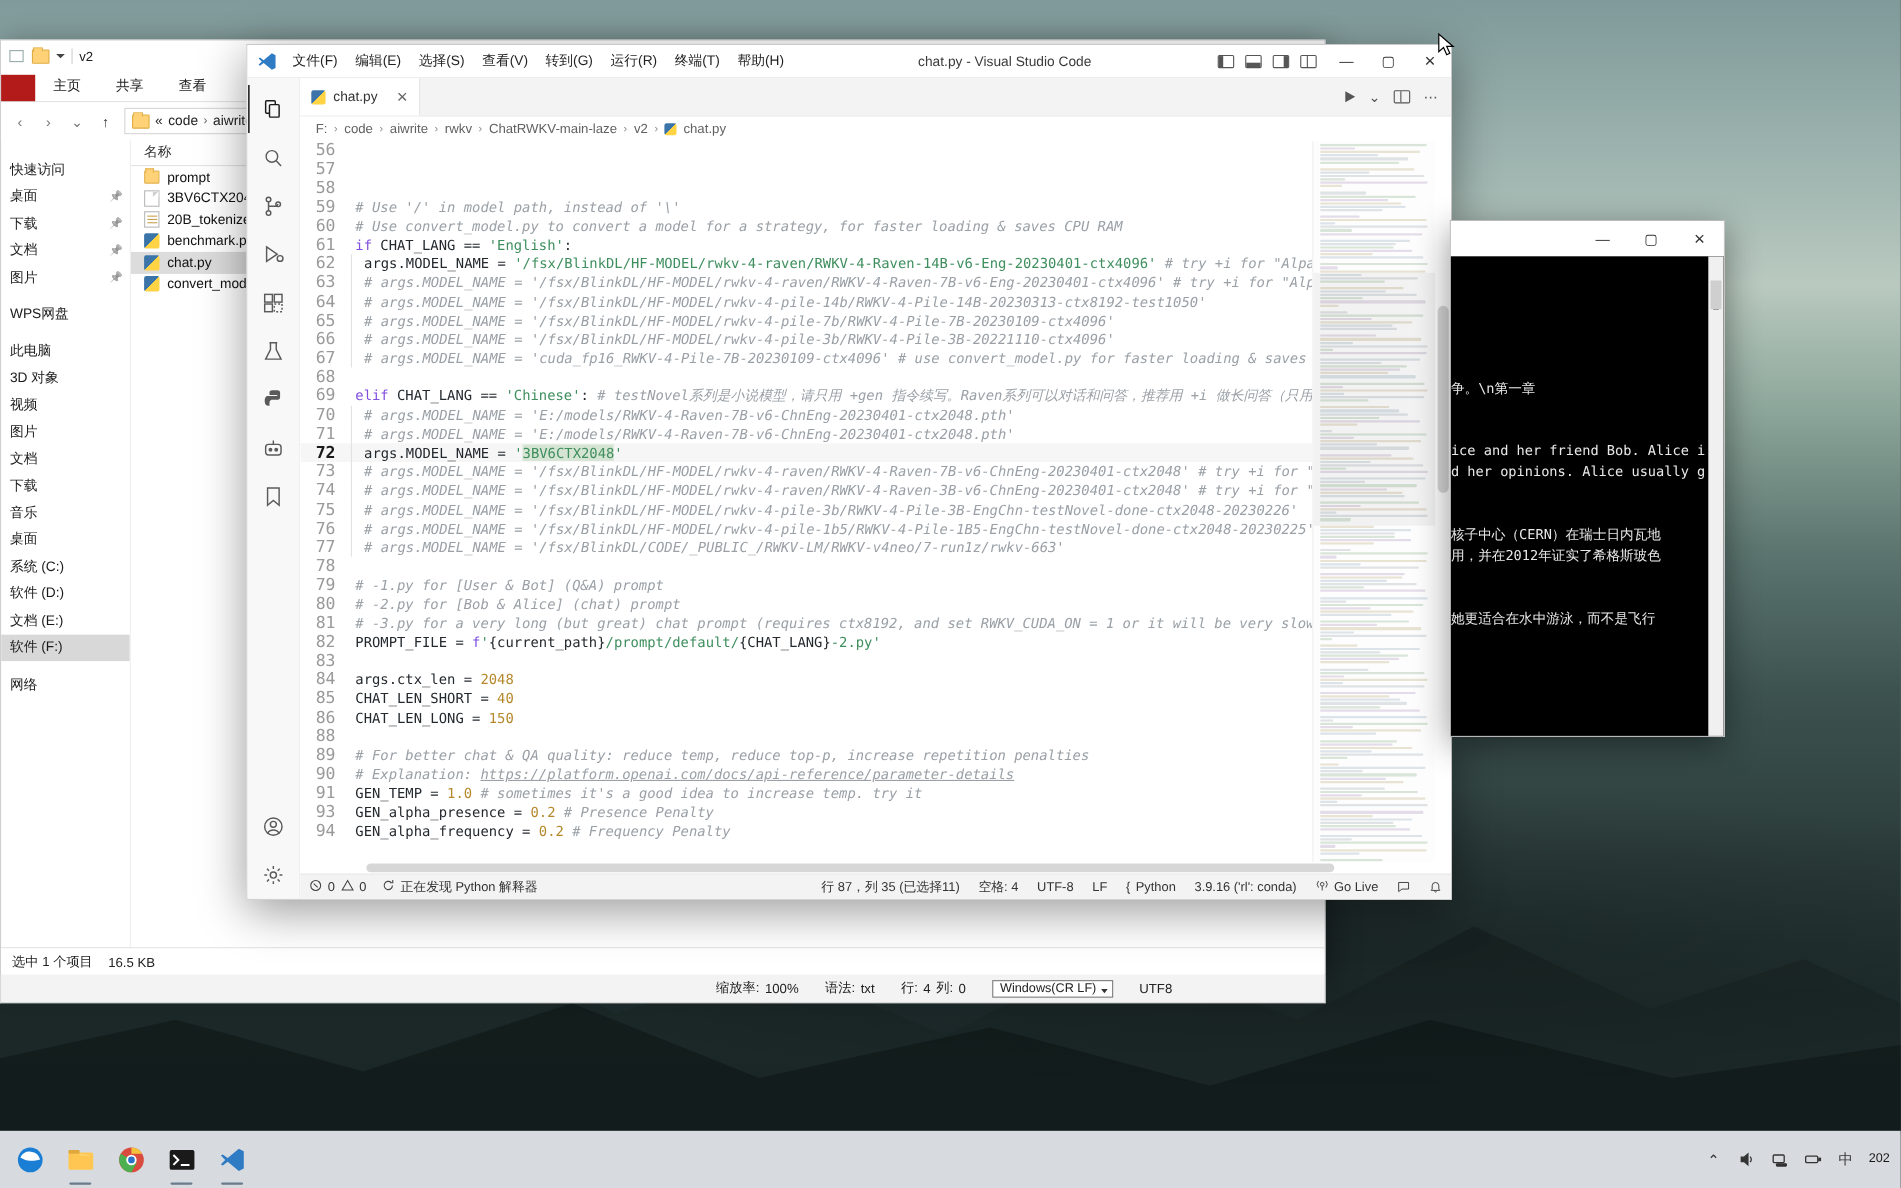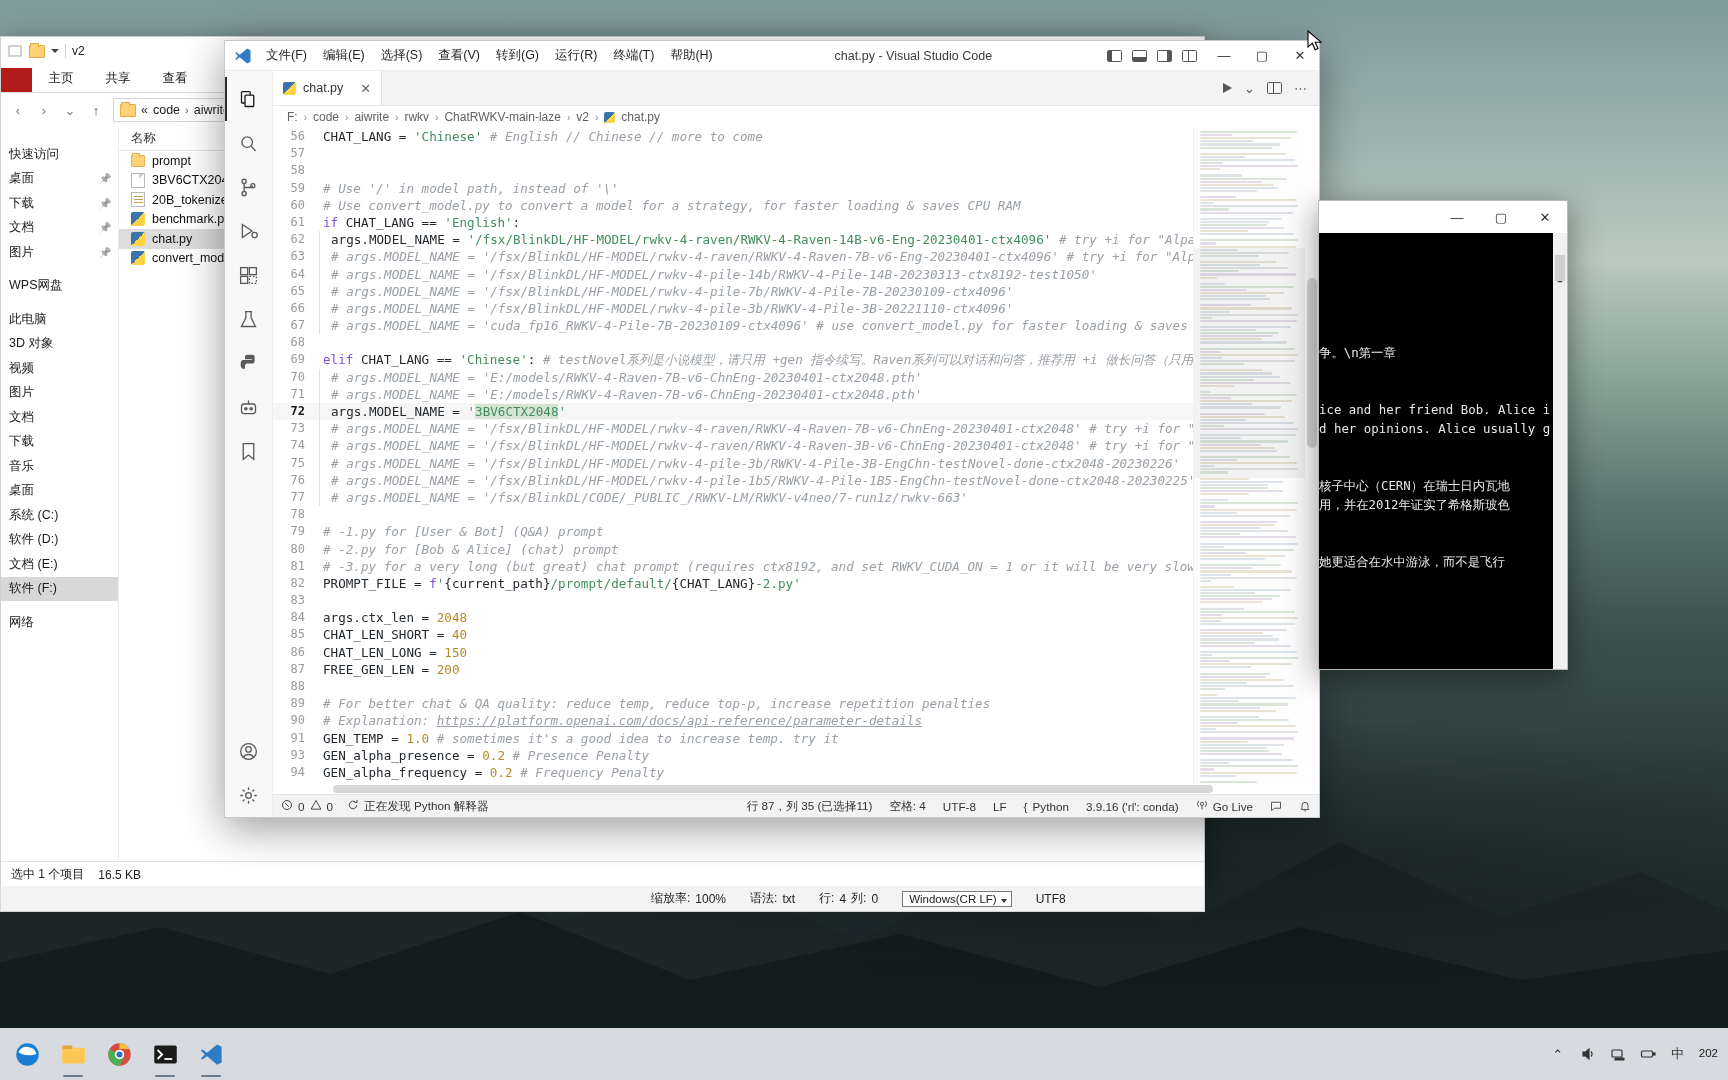--- a/index.html
+++ b/index.html
@@ -126,21 +126,21 @@
   #vs-tabactions{margin-left:auto;display:flex;align-items:center;gap:12px;padding-right:12px;color:#555;font-size:13px;}
   .play{width:0;height:0;border-left:9px solid #555;border-top:5.5px solid transparent;border-bottom:5.5px solid transparent;}
 
   #vs-breadcrumb{height:22px;display:flex;align-items:center;gap:6px;padding-left:14px;font-size:12px;color:#616161;background:#fff;}
   .bc-sep{color:#8a8a8a;font-size:10px;}
   .bc-py{width:11px;height:11px;border-radius:2px;background:linear-gradient(135deg,#3b74a8 50%,#ffd343 50%);display:inline-block;}
 
   #vs-editorwrap{flex:1;display:flex;min-height:0;position:relative;overflow:hidden;background:#fff;}
   #code{flex:1;overflow:hidden;position:relative;font-family:"DejaVu Sans Mono","Liberation Mono",monospace;font-size:12.6px;line-height:17.2px;}
   .cl{display:flex;white-space:pre;height:17.2px;}
-  .ln{width:46px;flex:0 0 46px;text-align:right;padding-right:14px;color:#9a9a9a;font-size:12px;}
+  .ln{width:46px;flex:0 0 46px;text-align:right;padding-right:14px;color:#9a9a9a;font-size:15px;}
   .ln.cur{color:#1a1a1a;font-weight:bold;}
   .code-txt{position:relative;padding-left:4px;}
   .guide{border-left:1px solid #e2e2e2;margin-left:0;padding-left:11px;}
   .cmt{color:#9aa0a6;font-style:italic;}
   .kw{color:#8250df;}
   .str{color:#3f8f5e;}
   .num{color:#b5882c;}
   .plain{color:#24292e;}
   .link{text-decoration:underline;}
   .sel-hl{background:#d6e4d3;}
@@ -495,21 +495,21 @@
           <span>ChatRWKV-main-laze</span>
           <span class="bc-sep">›</span>
           <span>v2</span>
           <span class="bc-sep">›</span>
           <span class="bc-py"></span>
           <span>chat.py</span>
         </div>
 
       <div id="vs-editorwrap">
         <div id="code">
-            <div class="cl"><span class="ln">56</span><span class="code-txt"><span class="plain">CHAT_LANG = </span><span class="str">'Chinese'</span><span class="cmt"> # English // Chinese // more to come</span></span></div>
+            <div class="cl"><span class="ln">56</span></div>
             <div class="cl"><span class="ln">57</span><span class="code-txt"></span></div>
             <div class="cl"><span class="ln">58</span></div>
             <div class="cl"><span class="ln">59</span><span class="code-txt"><span class="cmt"># Use '/' in model path, instead of '\'</span></span></div>
             <div class="cl"><span class="ln">60</span><span class="code-txt"><span class="cmt"># Use convert_model.py to convert a model for a strategy, for faster loading &amp; saves CPU RAM</span></span></div>
             <div class="cl"><span class="ln">61</span><span class="code-txt"><span class="kw">if</span><span class="plain"> CHAT_LANG == </span><span class="str">'English'</span><span class="plain">:</span></span></div>
             <div class="cl"><span class="ln">62</span><span class="code-txt guide" style="padding-left: 11px;"><span class="plain">args.MODEL_NAME = </span><span class="str">'/fsx/BlinkDL/HF-MODEL/rwkv-4-raven/RWKV-4-Raven-14B-v6-Eng-20230401-ctx4096'</span><span class="cmt"> # try +i for "Alpaca instruct"</span></span></div>
             <div class="cl"><span class="ln">63</span><span class="code-txt guide" style="padding-left: 11px;"><span class="cmt"># args.MODEL_NAME = '/fsx/BlinkDL/HF-MODEL/rwkv-4-raven/RWKV-4-Raven-7B-v6-Eng-20230401-ctx4096' # try +i for "Alpaca instruct"</span></span></div>
             <div class="cl"><span class="ln">64</span><span class="code-txt guide" style="padding-left: 11px;"><span class="cmt"># args.MODEL_NAME = '/fsx/BlinkDL/HF-MODEL/rwkv-4-pile-14b/RWKV-4-Pile-14B-20230313-ctx8192-test1050'</span></span></div>
             <div class="cl"><span class="ln">65</span><span class="code-txt guide" style="padding-left: 11px;"><span class="cmt"># args.MODEL_NAME = '/fsx/BlinkDL/HF-MODEL/rwkv-4-pile-7b/RWKV-4-Pile-7B-20230109-ctx4096'</span></span></div>
             <div class="cl"><span class="ln">66</span><span class="code-txt guide" style="padding-left: 11px;"><span class="cmt"># args.MODEL_NAME = '/fsx/BlinkDL/HF-MODEL/rwkv-4-pile-3b/RWKV-4-Pile-3B-20221110-ctx4096'</span></span></div>
@@ -526,21 +526,20 @@
             <div class="cl"><span class="ln">77</span><span class="code-txt guide" style="padding-left: 11px;"><span class="cmt"># args.MODEL_NAME = '/fsx/BlinkDL/CODE/_PUBLIC_/RWKV-LM/RWKV-v4neo/7-run1z/rwkv-663'</span></span></div>
             <div class="cl"><span class="ln">78</span><span class="code-txt"></span></div>
             <div class="cl"><span class="ln">79</span><span class="code-txt"><span class="cmt"># -1.py for [User &amp; Bot] (Q&amp;A) prompt</span></span></div>
             <div class="cl"><span class="ln">80</span><span class="code-txt"><span class="cmt"># -2.py for [Bob &amp; Alice] (chat) prompt</span></span></div>
             <div class="cl"><span class="ln">81</span><span class="code-txt"><span class="cmt"># -3.py for a very long (but great) chat prompt (requires ctx8192, and set RWKV_CUDA_ON = 1 or it will be very slow)</span></span></div>
             <div class="cl"><span class="ln">82</span><span class="code-txt"><span class="plain">PROMPT_FILE = </span><span class="kw">f</span><span class="str">'</span><span class="plain">{current_path}</span><span class="str">/prompt/default/</span><span class="plain">{CHAT_LANG}</span><span class="str">-2.py'</span></span></div>
             <div class="cl"><span class="ln">83</span><span class="code-txt"></span></div>
             <div class="cl"><span class="ln">84</span><span class="code-txt"><span class="plain">args.ctx_len = </span><span class="num">2048</span></span></div>
             <div class="cl"><span class="ln">85</span><span class="code-txt"><span class="plain">CHAT_LEN_SHORT = </span><span class="num">40</span></span></div>
             <div class="cl"><span class="ln">86</span><span class="code-txt"><span class="plain">CHAT_LEN_LONG = </span><span class="num">150</span></span></div>
-            <div class="cl"><span class="ln">87</span><span class="code-txt"><span class="plain">FREE_GEN_LEN = </span><span class="num">200</span></span></div>
             <div class="cl"><span class="ln">88</span><span class="code-txt"></span></div>
             <div class="cl"><span class="ln">89</span><span class="code-txt"><span class="cmt"># For better chat &amp; QA quality: reduce temp, reduce top-p, increase repetition penalties</span></span></div>
             <div class="cl"><span class="ln">90</span><span class="code-txt"><span class="cmt"># Explanation: </span><span class="cmt link">https://platform.openai.com/docs/api-reference/parameter-details</span></span></div>
             <div class="cl"><span class="ln">91</span><span class="code-txt"><span class="plain">GEN_TEMP = </span><span class="num">1.0</span><span class="cmt"> # sometimes it's a good idea to increase temp. try it</span></span></div>
             <div class="cl"><span class="ln">93</span><span class="code-txt"><span class="plain">GEN_alpha_presence = </span><span class="num">0.2</span><span class="cmt"> # Presence Penalty</span></span></div>
             <div class="cl"><span class="ln">94</span><span class="code-txt"><span class="plain">GEN_alpha_frequency = </span><span class="num">0.2</span><span class="cmt"> # Frequency Penalty</span></span></div>
           </div>
         <div id="minimap">
           <div class="mrow" style="width: 10px; background: rgb(201, 205, 210); opacity: 0;"></div>
             <div class="mrow" style="width: 97.2665px; background: rgb(188, 210, 188); opacity: 0.55;"></div>

